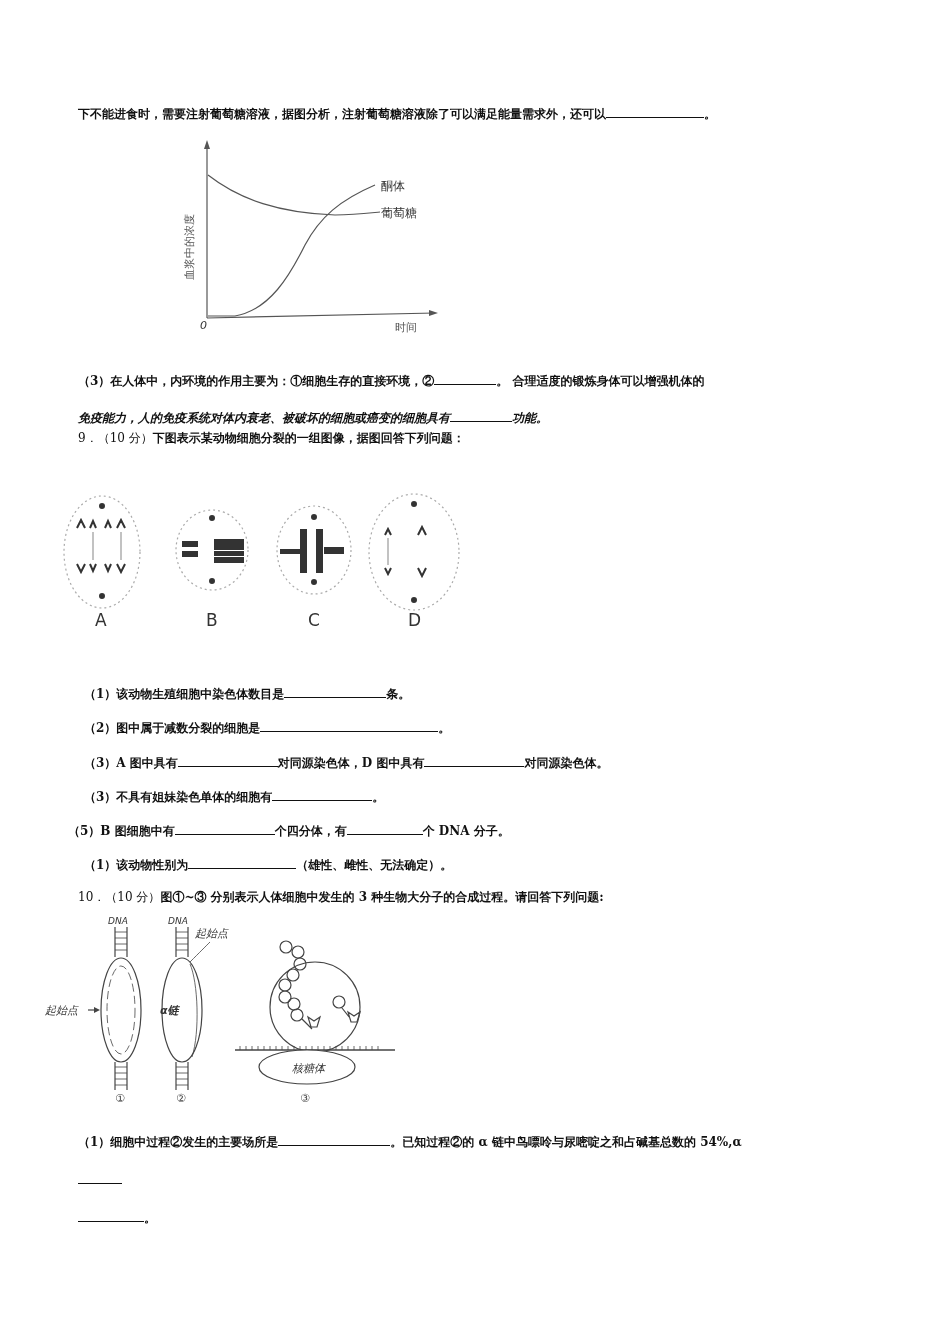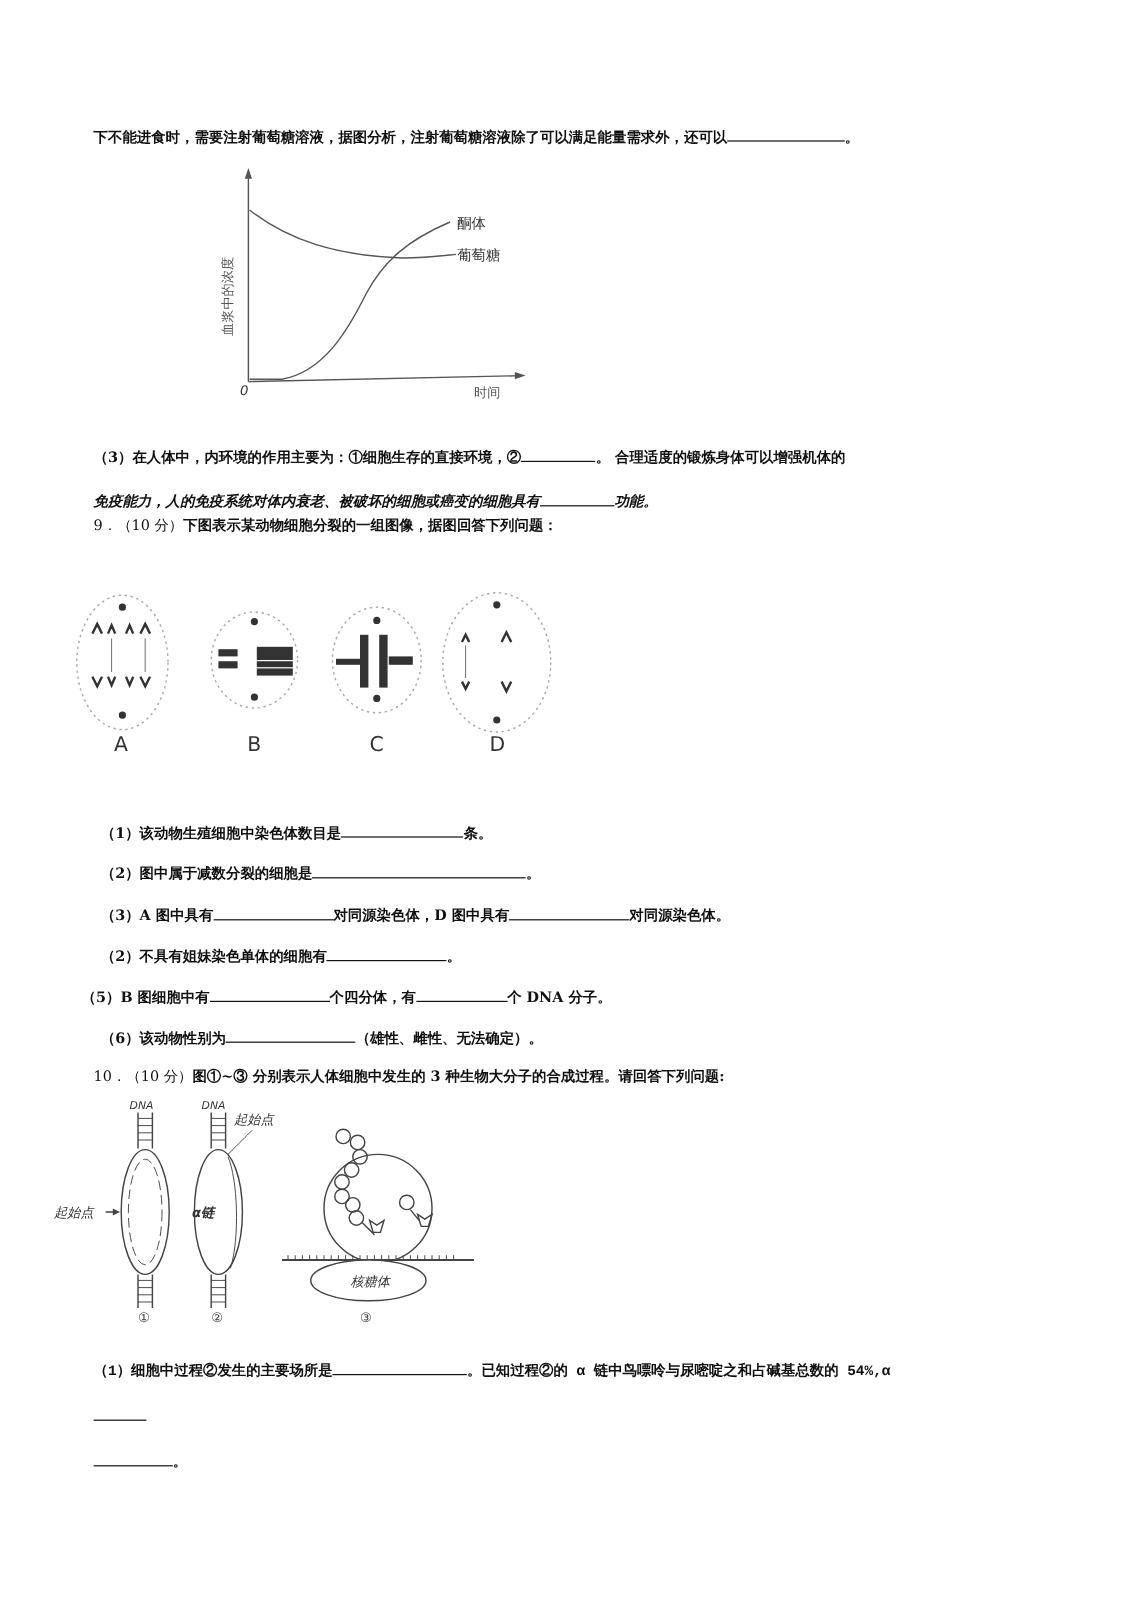--- a/index.html
+++ b/index.html
@@ -98,27 +98,27 @@
 <div class="line" style="top:682px; left:52px;">
   <span>（1）该动物生殖细胞中染色体数目是</span><span class="blank" style="width:102px;"></span><span>条。</span>
 </div>
 <div class="line" style="top:716px; left:52px;">
   <span>（2）图中属于减数分裂的细胞是</span><span class="blank" style="width:178px;"></span><span>。</span>
 </div>
 <div class="line" style="top:751px; left:52px;">
   <span>（3）A 图中具有</span><span class="blank" style="width:100px;"></span><span>对同源染色体，D 图中具有</span><span class="blank" style="width:100px;"></span><span>对同源染色体。</span>
 </div>
 <div class="line" style="top:785px; left:52px;">
-  <span>（2）不具有姐妹染色单体的细胞有</span><span class="blank" style="width:100px;"></span><span>。</span>
+  <span>（3）不具有姐妹染色单体的细胞有</span><span class="blank" style="width:100px;"></span><span>。</span>
 </div>
 <div class="line" style="top:819px; left:36px;">
   <span>（5）B 图细胞中有</span><span class="blank" style="width:100px;"></span><span>个四分体，有</span><span class="blank" style="width:76px;"></span><span>个 DNA 分子。</span>
 </div>
 <div class="line" style="top:853px; left:52px;">
-  <span>（6）该动物性别为</span><span class="blank" style="width:108px;"></span><span>（雄性、雌性、无法确定）。</span>
+  <span>（1）该动物性别为</span><span class="blank" style="width:108px;"></span><span>（雄性、雌性、无法确定）。</span>
 </div>
 
 <div class="line" style="top:887px;">
   <span class="num">10．</span><span class="num">（10 分）</span><span>图①~③ 分别表示人体细胞中发生的 3 种生物大分子的合成过程。请回答下列问题:</span>
 </div>
 
 <div class="fig" style="left:40px; top:912px; width:360px; height:192px;font-style:italic;">
   <svg width="360" height="192" viewBox="0 0 360 192">
     <g stroke="#444" fill="none" stroke-width="1.2">
 
@@ -164,21 +164,21 @@
     <text x="5" y="102" font-size="11" fill="#333">起始点</text>
     <text x="155" y="25" font-size="11" fill="#333">起始点</text>
     <text x="120" y="102" font-size="11" fill="#333" font-weight="bold">α链</text>
     <text x="252" y="160" font-size="11" fill="#333">核糖体</text>
     <text x="75" y="190" font-size="11" fill="#444">①</text>
     <text x="136" y="190" font-size="11" fill="#444">②</text>
     <text x="260" y="190" font-size="11" fill="#444">③</text>
   </svg>
 </div>
 
-<div class="line" style="top:1130px; left:46px;font-family:Liberation Mono, monospace;">
+<div class="line" style="top:1130px; left:46px;">
   <span>（1）细胞中过程②发生的主要场所是</span><span class="blank" style="width:112px;"></span><span>。已知过程②的 α 链中鸟嘌呤与尿嘧啶之和占碱基总数的 54%,α</span>
 </div>
 <div class="line" style="top:1168px; left:46px;">
   <span class="blank" style="width:44px;"></span>
 </div>
 <div class="line" style="top:1206px; left:46px;">
   <span class="blank" style="width:66px;"></span><span>。</span>
 </div>
 
 </body></html>

